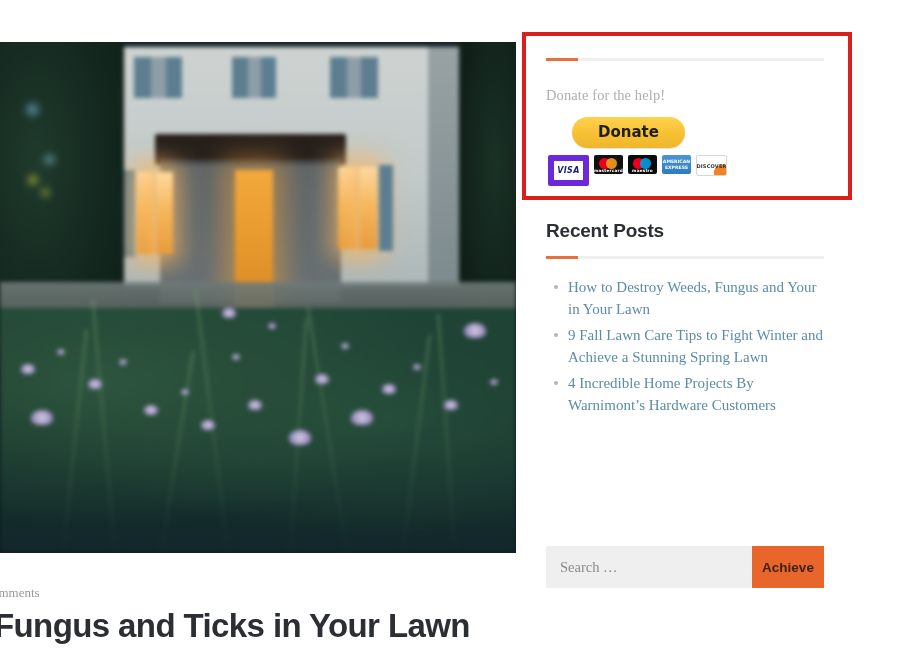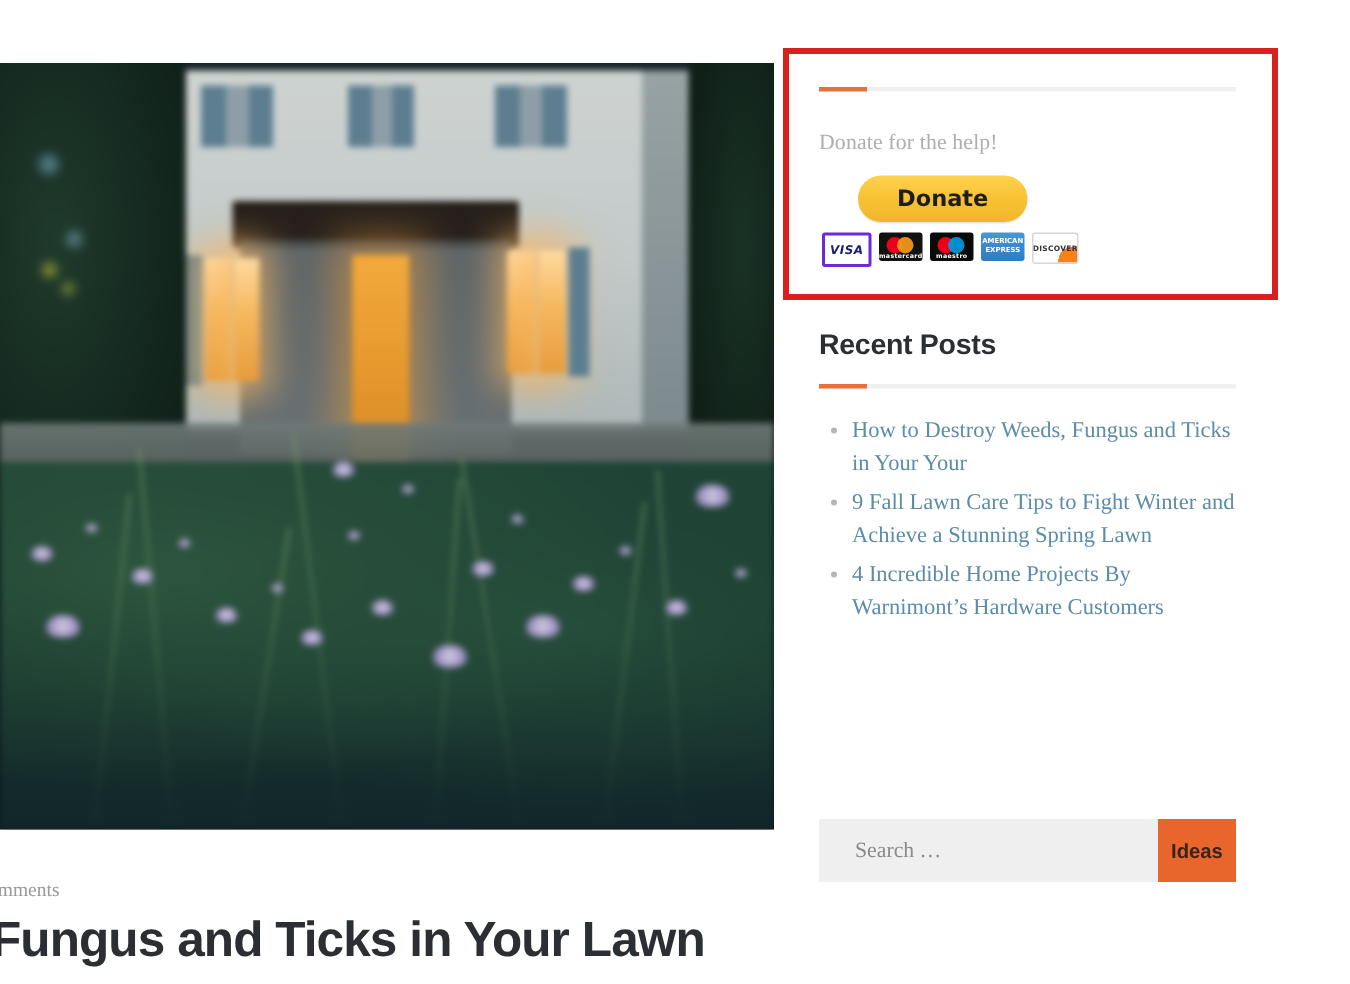--- a/index.html
+++ b/index.html
@@ -216,21 +216,21 @@
     align-items: center;
     justify-content: center;
     font-size: 6.5px;
     font-weight: bold;
     font-family: "DejaVu Sans", sans-serif;
     overflow: hidden;
     position: relative;
   }
   .card-visa {
     background: #fff;
-    border: 2px solid #6d28d9;
+    border: 6px solid #6d28d9;
     color: #1a1f71;
     font-style: italic;
     font-size: 8px;
     letter-spacing: .3px;
   }
   .card-mc { background: #111; }
   .card-maestro { background: #0a0a0a; }
   .card-amex {
     background: linear-gradient(180deg, #4a95d6 0%, #2f7bc0 100%);
     color: #fff;
@@ -327,21 +327,21 @@
     left: 0;
     top: 546px;
     display: flex;
     width: 278px;
     height: 42px;
   }
   .search-input {
     flex: 1;
     border: none;
     background: #efefef;
-    padding: 0 24px;
+    padding: 0 14px;
     font-size: 14.5px;
     font-family: "Liberation Serif", serif;
     color: #777;
     outline: none;
   }
   .search-input::placeholder { color: #8a8a8a; }
   .search-button {
     width: 82px;
     border: none;
     background: #e8662c;
@@ -477,29 +477,29 @@
         <span class="disc-band"></span>
           <span class="disc-text">DISCOVER</span>
       </div>
     </div>
   </div>
 
   <div class="recent-widget">
     <h2 class="widget-title">Recent Posts</h2>
     <div class="title-rule"></div>
     <ul class="post-list">
-      <li><a class="post-link">How to Destroy Weeds, Fungus and Ticks in Your Your</a></li>
+      <li><a class="post-link">How to Destroy Weeds, Fungus and Your in Your Lawn</a></li>
       <li><a class="post-link">9 Fall Lawn Care Tips to Fight Winter and Achieve a Stunning Spring Lawn</a></li>
       <li><a class="post-link">4 Incredible Home Projects By Warnimont’s Hardware Customers</a></li>
     </ul>
   </div>
 
   <div class="search-widget">
     <input class="search-input" type="text" placeholder="Search …" style="">
-    <button class="search-button">Ideas</button>
+    <button class="search-button">Achieve</button>
   </div>
 
 </div>
 
 <div class="annotation-box"></div>
 
 <div class="article-meta">omments</div>
 <h1 class="article-title">Fungus and Ticks in Your Lawn</h1>
 
 </body></html>

